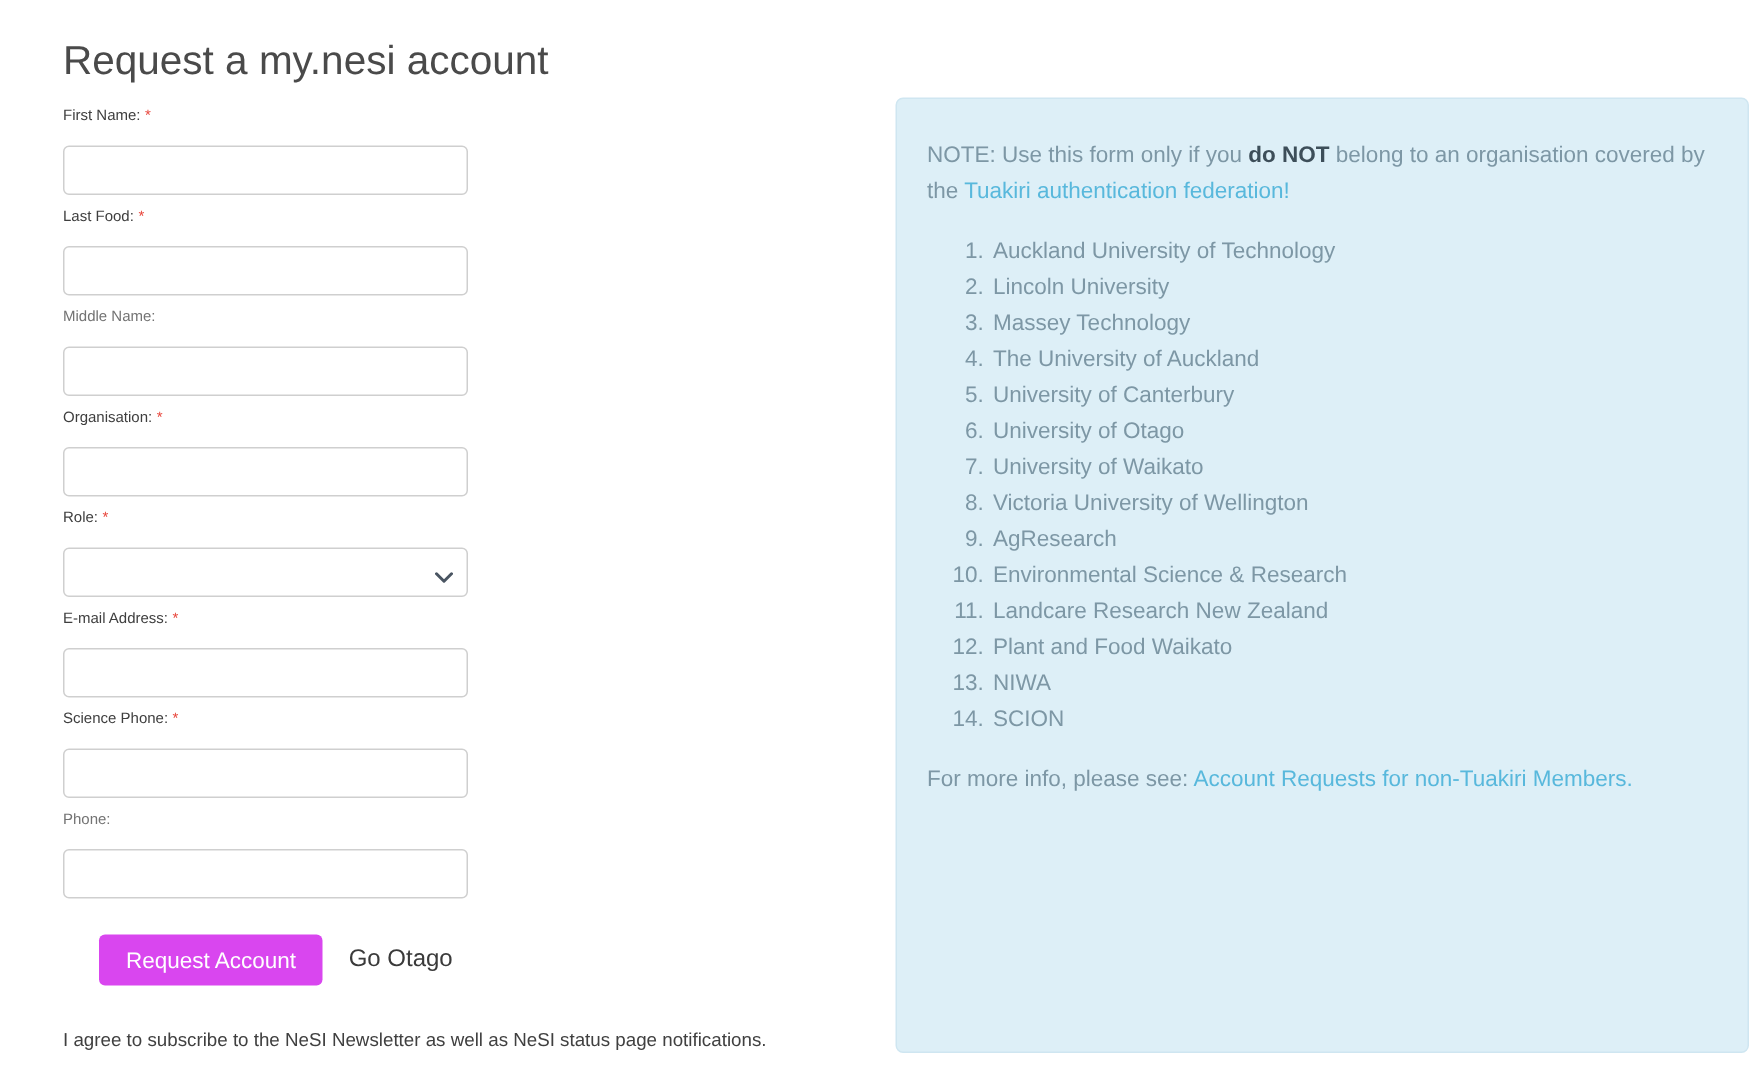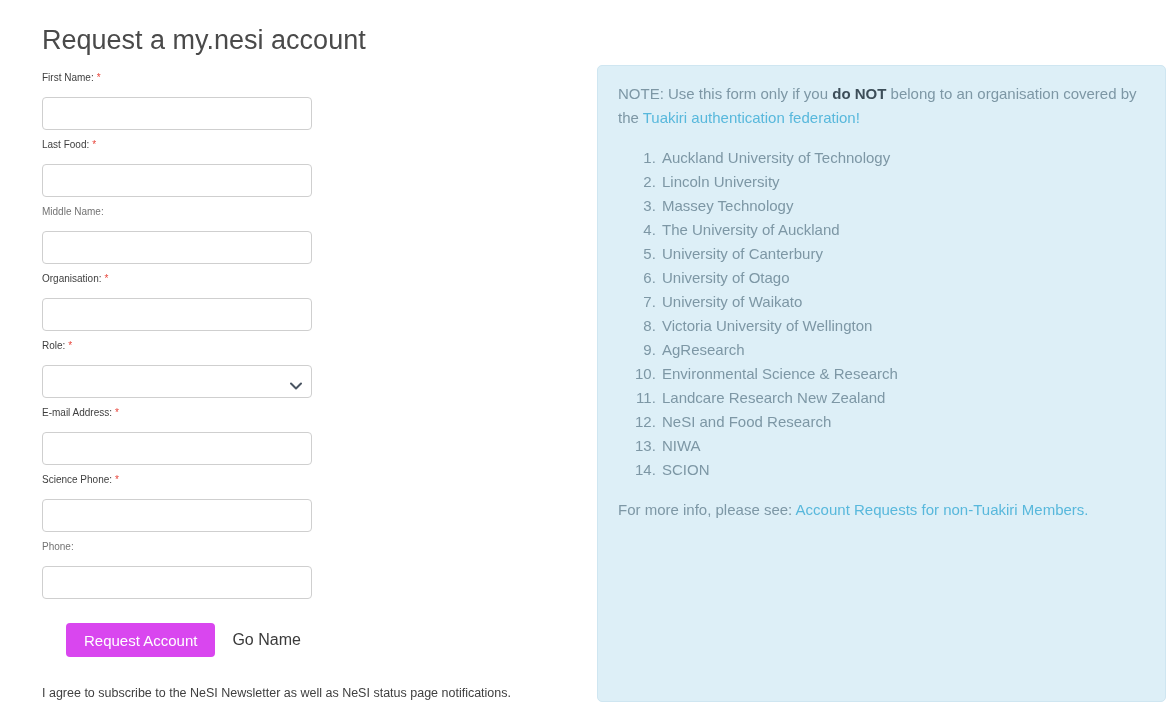--- a/index.html
+++ b/index.html
@@ -74,21 +74,21 @@
     color:#404040;
   }
   
   .note-panel{
     position:absolute;left:597px;top:65px;
     width:569px;height:637px;
     box-sizing:border-box;
     background:#ddeff7;
     border:1px solid #cfe6f1;
     border-radius:5px;
-    padding:16px 20px;
+    padding:26px 20px;
     color:#7d97a5;
     font-size:15px;line-height:24px;
   }
   .note-panel p{margin:0;}
   .note-panel .note-text{margin-bottom:16px;}
   .note-panel strong{color:#3d4e59;font-weight:bold;}
   .note-panel a.link{color:#58b8dc;text-decoration:none;cursor:pointer;}
   .note-panel .linkish{color:#58b8dc;}
   .org-list{
     margin:0 0 16px 0;
@@ -150,42 +150,42 @@
       <input type="text" class="text-input" value="" style="">
     </div>
 
     <div class="field optional">
       <label><span>Phone:</span></label>
       <input type="text" class="text-input" value="" style="">
     </div>
 
     <div class="buttons-row">
       <button class="btn-primary">Request Account</button>
-      <a class="go-back" href="#">Go Name</a>
+      <a class="go-back" href="#">Go Otago</a>
     </div>
 
     <p class="footer-note">I agree to subscribe to the NeSI Newsletter as well as NeSI status page notifications.</p>
   </div>
 
   <aside class="note-panel">
     <p class="note-text"><span>NOTE: Use this form only if you </span><strong>do NOT</strong><span> belong to an organisation covered by the </span><a class="link" href="#">Tuakiri authentication federation</a><span class="linkish">!</span></p>
 
     <ol class="org-list">
       <li>Auckland University of Technology</li>
       <li>Lincoln University</li>
       <li>Massey Technology</li>
       <li>The University of Auckland</li>
       <li>University of Canterbury</li>
       <li>University of Otago</li>
       <li>University of Waikato</li>
       <li>Victoria University of Wellington</li>
       <li>AgResearch</li>
       <li>Environmental Science &amp; Research</li>
       <li>Landcare Research New Zealand</li>
-      <li>NeSI and Food Research</li>
+      <li>Plant and Food Waikato</li>
       <li>NIWA</li>
       <li>SCION</li>
     </ol>
 
     <p class="info-text"><span>For more info, please see: </span><a class="link" href="#">Account Requests for non-Tuakiri Members</a><span class="linkish">.</span></p>
   </aside>
 
 </div>
 
 </body></html>

